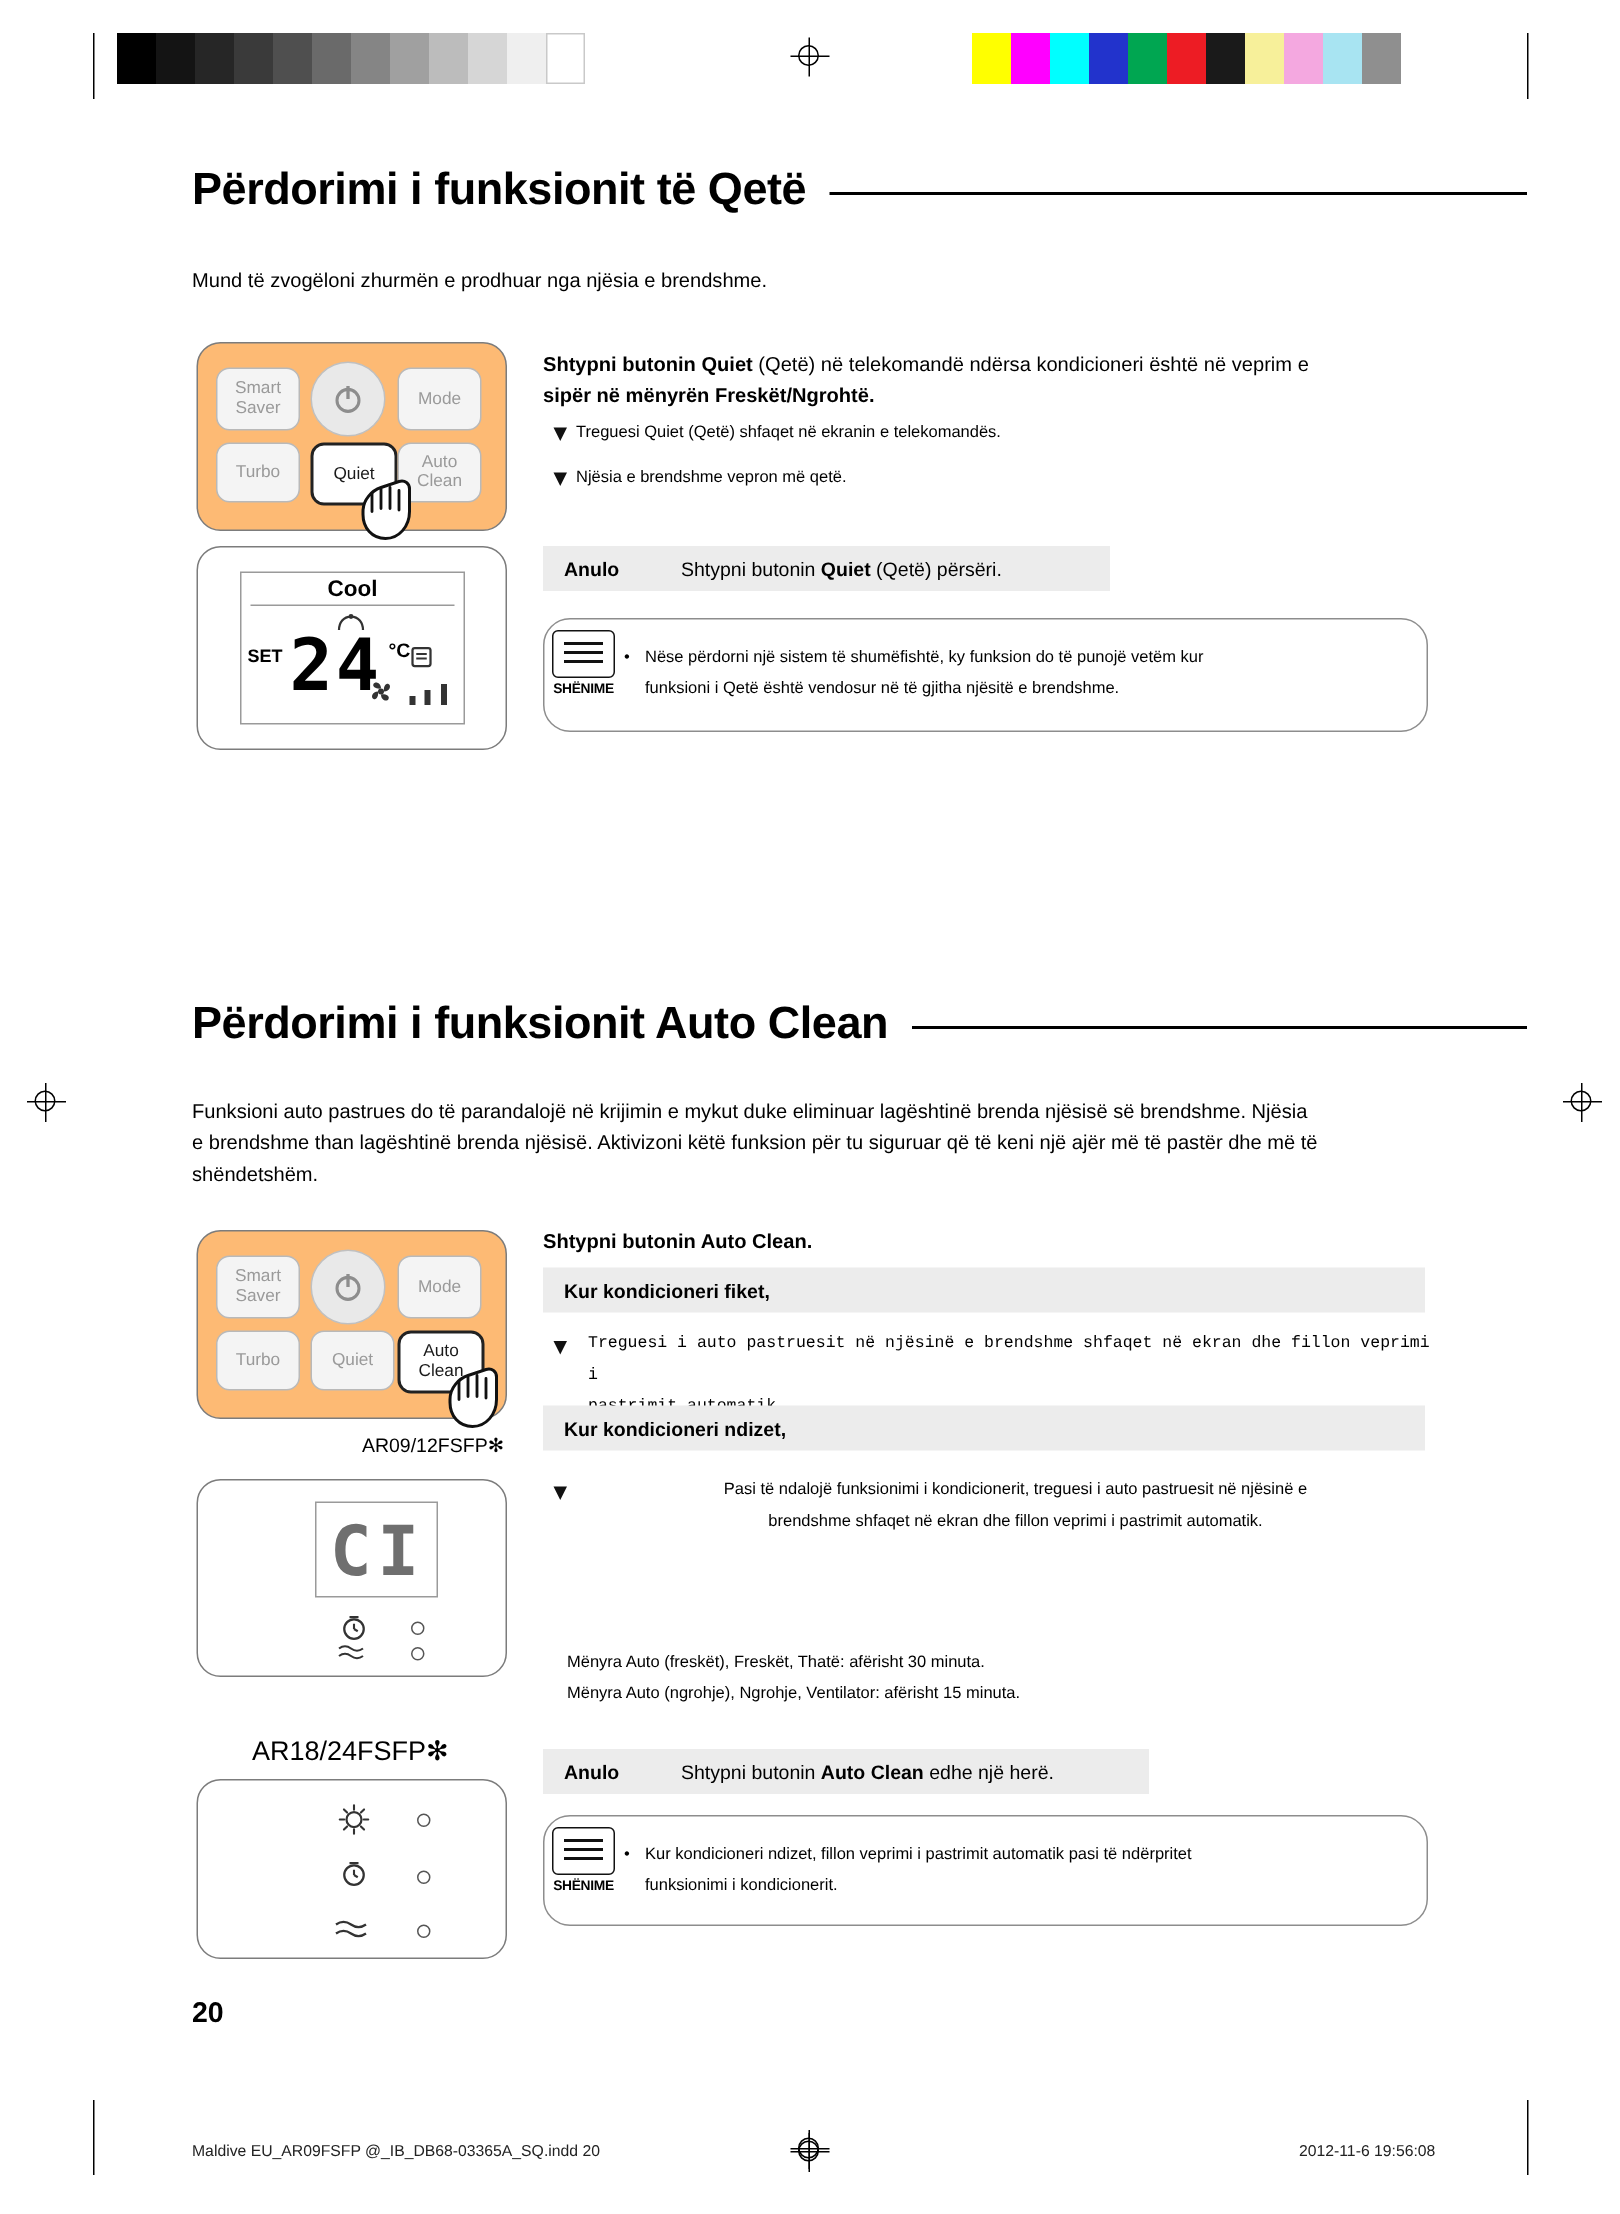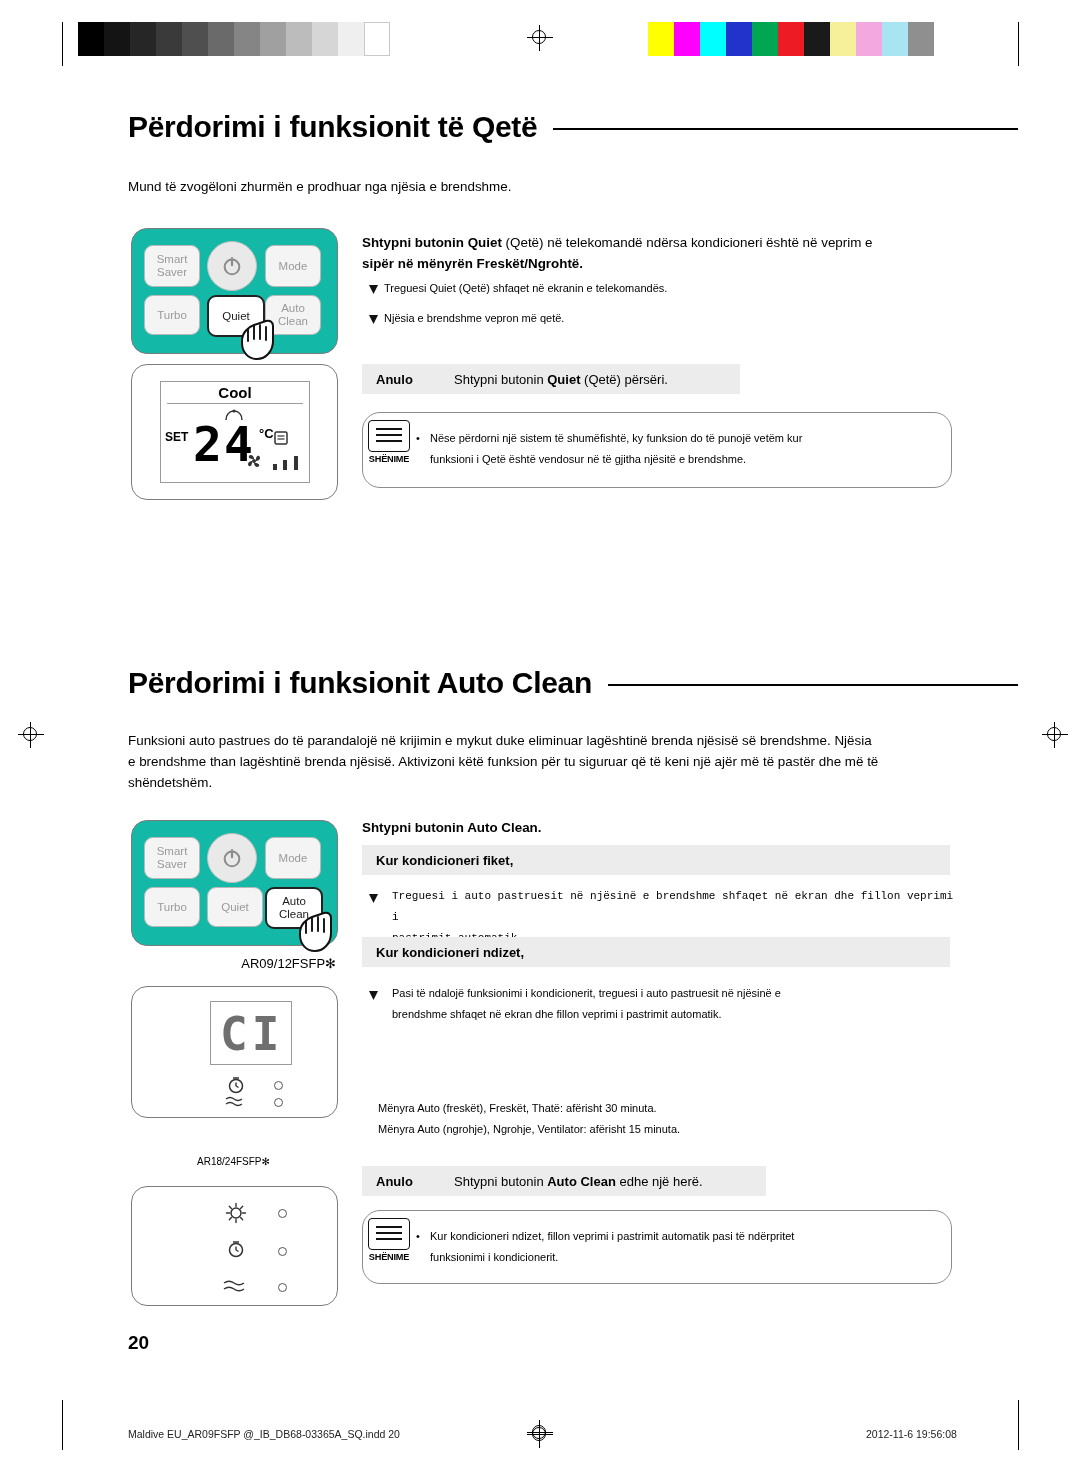--- a/index.html
+++ b/index.html
@@ -25,21 +25,21 @@
 
   
   .h1-wrap{position:absolute;display:flex;align-items:center;width:890px;}
   .h1{font-size:30px;font-weight:bold;letter-spacing:-0.3px;white-space:nowrap;}
   .h1-rule{flex:1;height:1.6px;background:#000;margin-left:16px;margin-top:4px;}
 
   .body-text{position:absolute;font-size:13.4px;line-height:21px;}
   .bold{font-weight:bold;}
 
   
-  .remote{position:absolute;border:1.6px solid #7c7c7c;border-radius:16px;background:#14b8a6;}
+  .remote{position:absolute;border:1.6px solid #7c7c7c;border-radius:16px;background:#fdba74;}
   .btn{position:absolute;border:1.4px solid #b9b9b9;border-radius:9px;background:#f4f4f4;
        display:flex;flex-direction:column;align-items:center;justify-content:center;
        color:#9a9a9a;font-size:11.5px;line-height:13px;}
   .btn.pwr{border-radius:50%;background:#e9e9e9;border:1.4px solid #c0c0c0;}
   .btn.hl{border:2.1px solid #222;color:#1a1a1a;background:#fff;}
 
   
   .hand{position:absolute;width:46px;height:50px;}
 
   
@@ -288,21 +288,21 @@
       <line x1="7" y1="3" x2="13" y2="3" stroke="#333" stroke-width="1.5"></line>
     </svg>
     <div style="position:absolute;left:142px;top:94px;width:7px;height:7px;border:1.2px solid #555;border-radius:50%;"></div>
     <svg style="position:absolute;left:92px;top:108px;" width="24" height="14" viewBox="0 0 24 14">
       <path d="M2 4 q4 -3 8 0 t8 0" fill="none" stroke="#333" stroke-width="1.4"></path>
       <path d="M2 9 q4 -3 8 0 t8 0" fill="none" stroke="#333" stroke-width="1.4"></path>
     </svg>
     <div style="position:absolute;left:142px;top:111px;width:7px;height:7px;border:1.2px solid #555;border-radius:50%;"></div>
   </div>
 
-  <div style="position:absolute;left:131px;top:1156px;width:205px;text-align:center;font-size:10px;">AR18/24FSFP✻</div>
+  <div style="position:absolute;left:131px;top:1156px;width:205px;text-align:center;font-size:18px;">AR18/24FSFP✻</div>
 
   <div class="disp" style="left:131px;top:1186px;width:205px;height:118px;">
     <svg style="position:absolute;left:90px;top:12px;" width="28" height="26" viewBox="0 0 28 26">
       <circle cx="14" cy="14" r="5" fill="none" stroke="#333" stroke-width="1.5"></circle>
       <path d="M14 4.5 v3 M14 20.5 v3 M4.5 14 h3 M20.5 14 h3 M7.3 7.3 l2.1 2.1 M18.6 18.6 l2.1 2.1 M20.7 7.3 l-2.1 2.1 M9.4 18.6 l-2.1 2.1" stroke="#333" stroke-width="1.4" stroke-linecap="round"></path>
     </svg>
     <div style="position:absolute;left:146px;top:22px;width:7px;height:7px;border:1.2px solid #555;border-radius:50%;"></div>
     <svg style="position:absolute;left:94px;top:52px;" width="20" height="20" viewBox="0 0 20 20">
       <circle cx="10" cy="11" r="6.5" fill="none" stroke="#333" stroke-width="1.5"></circle>
       <line x1="10" y1="11" x2="10" y2="7.5" stroke="#333" stroke-width="1.4"></line>
@@ -337,21 +337,21 @@
 
   <div class="grayrow" style="left:362px;top:937px;width:588px;height:30px;">
     <div style="font-weight:bold;font-size:13px;padding-left:14px;">Kur kondicioneri ndizet,</div>
   </div>
 
   <div class="arrow" style="left:368px;top:990px;">
     <svg width="11" height="11" viewBox="0 0 11 11">
         <path d="M1 1 L10 1 L5.5 10 Z" fill="#111"></path>
       </svg>
   </div>
-  <div class="bullet" style="left:392px;top:983px;width:570px;">
+  <div class="bullet" style="left:392px;top:983px;width:570px;text-align:center;">
     <span>Pasi të ndalojë funksionimi i kondicionerit, treguesi i auto pastruesit në njësinë e</span><br>
     <span>brendshme shfaqet në ekran dhe fillon veprimi i pastrimit automatik.</span>
   </div>
 
 
   <div class="bullet" style="left:378px;top:1098px;width:580px;">
     <span>Mënyra Auto (freskët), Freskët, Thatë: afërisht 30 minuta.</span><br>
     <span>Mënyra Auto (ngrohje), Ngrohje, Ventilator: afërisht 15 minuta.</span>
   </div>
 

